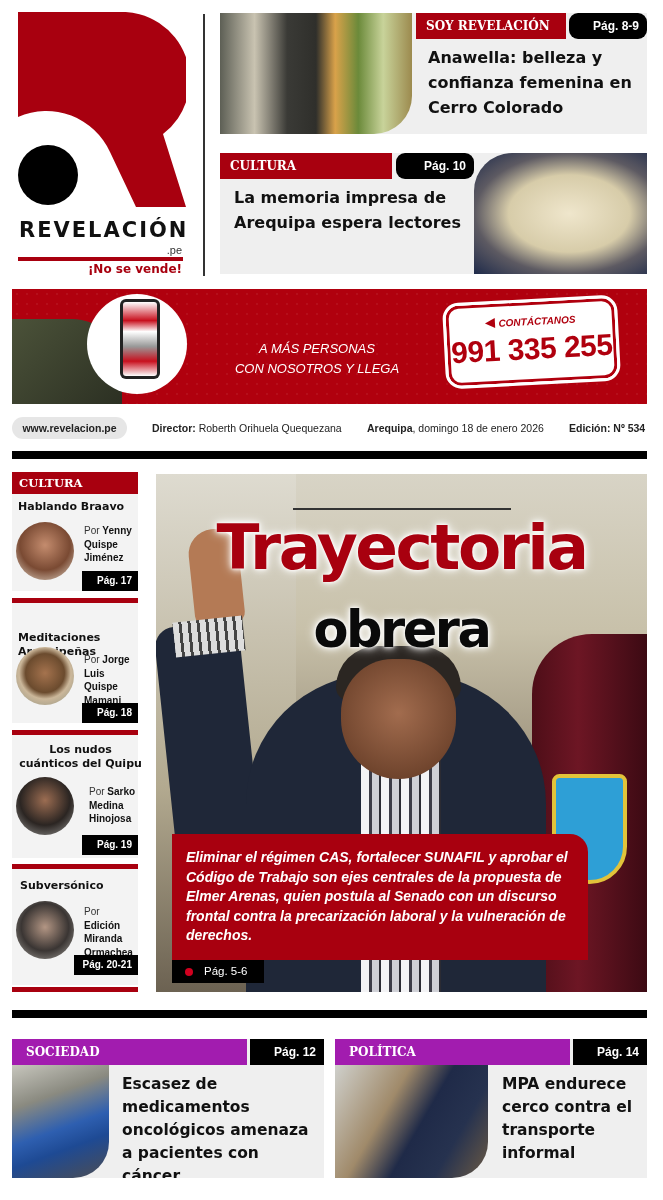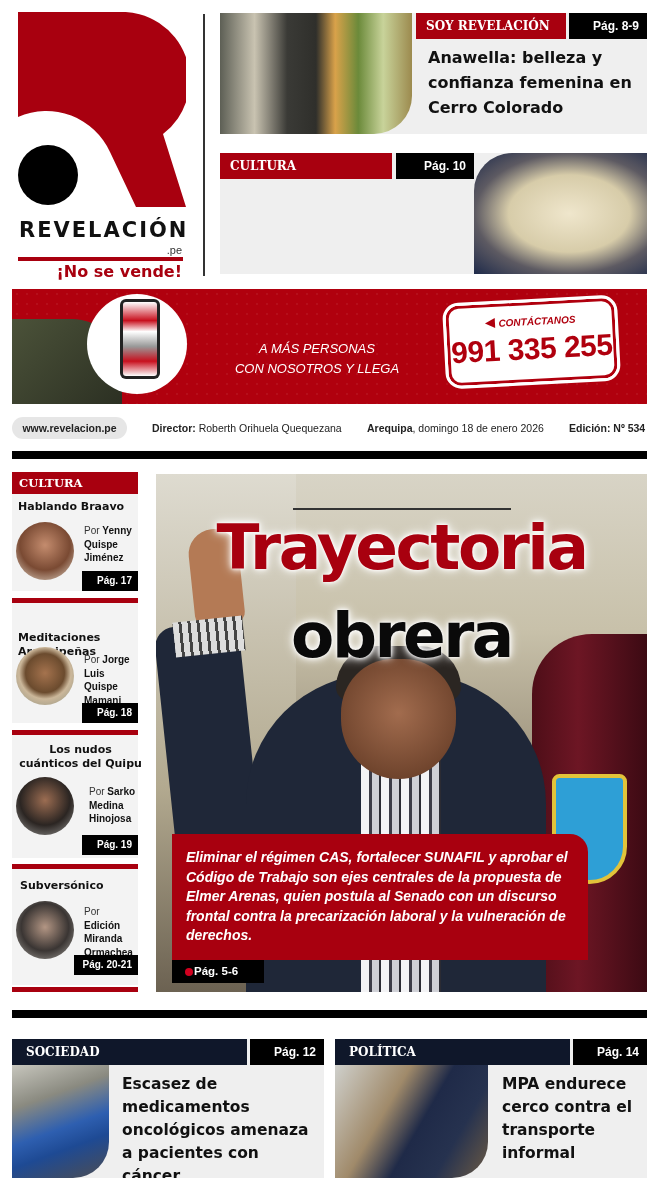--- a/index.html
+++ b/index.html
@@ -7,29 +7,29 @@
   body { position: relative; font-family: "Liberation Sans", sans-serif; color: #111; }
 
   .abs { position: absolute; }
 
   
   .logo { left: 18px; top: 12px; width: 170px; height: 265px; }
   .logo-r { position: absolute; left: 0; top: 0; width: 168px; height: 195px; }
   .logo-name { position: absolute; left: 1px; top: 206px; font-family: "DejaVu Sans", sans-serif; font-weight: bold; font-size: 21px; letter-spacing: 2px; color: #111; }
   .logo-pe { position: absolute; right: 6px; top: 232px; font-size: 11px; color: #333; }
   .logo-line { position: absolute; left: 0; top: 245px; width: 165px; height: 4px; background: #a8000f; }
-  .logo-slogan { position: absolute; right: 6px; top: 250px; font-family: "DejaVu Sans", sans-serif; font-weight: bold; font-size: 16px; color: #a8000f; }
+  .logo-slogan { position: absolute; right: 6px; top: 250px; font-family: "DejaVu Sans", sans-serif; font-weight: bold; font-size: 12px; color: #a8000f; }
   .vrule { left: 203px; top: 14px; width: 2px; height: 262px; background: #333; }
 
   
   .top-story { background: #efefef; overflow: hidden; }
   .ts1 { left: 220px; top: 13px; width: 427px; height: 121px; }
   .ts2 { left: 220px; top: 153px; width: 427px; height: 121px; }
   .cat-bar { position: absolute; height: 26px; background: #a8000f; color: #fff; font-family: "DejaVu Serif", serif; font-weight: bold; font-size: 12px; line-height: 26px; padding-left: 10px; }
-  .pag-bar { position: absolute; height: 26px; background: #000; color: #fff; font-weight: bold; font-size: 12px; line-height: 26px; text-align: right; padding-right: 8px; font-family: "Liberation Sans", sans-serif; }
+  .pag-bar { position: absolute; height: 26px; background: #000; color: #fff; font-weight: bold; font-size: 12px; line-height: 26px; text-align: right; padding-right: 8px; font-family: "Liberation Sans", sans-serif; border-radius: 9px; }
   .ts-headline { position: absolute; font-family: "DejaVu Sans", sans-serif; font-weight: bold; font-size: 16px; line-height: 25px; color: #111; }
 
   .photo { position: absolute; overflow: hidden; }
   .photo-anawella { left: 0; top: 0; width: 192px; height: 121px; border-bottom-right-radius: 38px;
     background: linear-gradient(90deg, #5d5f55 0%, #c9c3b1 18%, #3a3a36 35%, #2f2f2b 50%, #d9a24a 60%, #6b8a3a 72%, #c8d39a 85%, #9c8a4e 100%); }
   .photo-book { left: 254px; top: 0; width: 173px; height: 121px; border-top-left-radius: 38px;
     background: radial-gradient(ellipse at 55% 50%, #efe6cc 0%, #d7cca9 45%, #5d5a62 70%, #1e2a4a 100%); }
 
   
   .ad { left: 12px; top: 289px; width: 635px; height: 115px; background: #b0000e; overflow: hidden; }
@@ -73,31 +73,31 @@
   .main-shirt { position: absolute; left: 205px; top: 270px; width: 80px; height: 260px; background: repeating-linear-gradient(90deg, #f3f3f5 0 8px, #3d3d48 8px 11px, #cfd0d6 11px 18px, #2b2b33 18px 20px); }
   .main-face { position: absolute; left: 185px; top: 185px; width: 115px; height: 120px; border-radius: 45% 45% 50% 50%; background: radial-gradient(circle at 50% 45%, #a26c4e, #6e432c 75%); }
   .main-hair { position: absolute; left: 180px; top: 172px; width: 125px; height: 55px; border-radius: 60px 60px 20px 20px; background: #2b2622; }
   .main-arm { position: absolute; left: 10px; top: 150px; width: 85px; height: 250px; background: #1f2738; border-radius: 20px; transform: rotate(-6deg); }
   .main-cuff { position: absolute; left: 18px; top: 145px; width: 70px; height: 35px; background: repeating-linear-gradient(90deg, #ddd 0 6px, #444 6px 9px); transform: rotate(-6deg); }
   .main-hand { position: absolute; left: 35px; top: 55px; width: 50px; height: 95px; background: #b47a55; border-radius: 25px 25px 10px 10px; transform: rotate(-6deg); }
 
   .kicker { position: absolute; left: 0; width: 100%; top: 12px; text-align: center; font-family: "DejaVu Serif", serif; font-weight: bold; font-size: 14px; color: #111; }
   .kicker-line { position: absolute; left: 137px; top: 34px; width: 218px; height: 2px; background: #333; }
   .h1-red { position: absolute; left: 0; width: 100%; top: 36px; text-align: center; font-family: "DejaVu Sans", sans-serif; font-weight: bold; font-size: 63px; line-height: 76px; letter-spacing: -2.5px; color: #a8000f; text-shadow: 0 0 12px #fff, 0 0 6px #fff, 0 0 3px #fff; }
-  .h1-black { position: absolute; left: 0; width: 100%; top: 124px; text-align: center; font-family: "DejaVu Sans", sans-serif; font-weight: bold; font-size: 63px; line-height: 76px; letter-spacing: -2.5px; color: #0a0a0a; text-shadow: 0 0 12px #fff, 0 0 6px #fff, 0 0 3px #fff; }
+  .h1-black { position: absolute; left: 0; width: 100%; top: 118px; text-align: center; font-family: "DejaVu Sans", sans-serif; font-weight: bold; font-size: 51px; line-height: 76px; letter-spacing: -2.5px; color: #0a0a0a; text-shadow: 0 0 12px #fff, 0 0 6px #fff, 0 0 3px #fff; }
 
   .summary { position: absolute; left: 16px; top: 360px; width: 416px; height: 126px; background: #a8000f; border-top-right-radius: 18px; padding: 14px 12px 0 14px; color: #fff; font-weight: bold; font-style: italic; font-size: 14px; line-height: 19.5px; font-family: "Liberation Sans", sans-serif; }
-  .main-pag { position: absolute; left: 16px; top: 486px; width: 92px; height: 23px; background: #000; color: #fff; font-weight: bold; font-size: 11.5px; line-height: 23px; padding-left: 22px; }
+  .main-pag { position: absolute; left: 16px; top: 486px; width: 92px; height: 23px; background: #000; color: #fff; font-weight: normal; font-size: 11.5px; line-height: 23px; padding-left: 32px; }
   .red-dot { position: absolute; left: 13px; top: 8px; width: 8px; height: 8px; border-radius: 50%; background: #d1001f; }
 
   
   .bottom-story { position: absolute; top: 1039px; width: 312px; height: 139px; background: #efefef; overflow: hidden; }
   .bs1 { left: 12px; }
   .bs2 { left: 335px; }
-  .bs-cat { position: absolute; left: 0; top: 0; width: 235px; height: 26px; background: #0f172a; color: #fff; font-family: "DejaVu Serif", serif; font-weight: bold; font-size: 12px; line-height: 26px; padding-left: 14px; }
+  .bs-cat { position: absolute; left: 0; top: 0; width: 235px; height: 26px; background: #a21caf; color: #fff; font-family: "DejaVu Serif", serif; font-weight: bold; font-size: 12px; line-height: 26px; padding-left: 14px; }
   .bs-pag { position: absolute; left: 238px; top: 0; width: 74px; height: 26px; background: #000; color: #fff; font-weight: bold; font-size: 12px; line-height: 26px; text-align: right; padding-right: 8px; }
   .bs-photo { position: absolute; left: 0; top: 26px; width: 97px; height: 113px; border-bottom-right-radius: 36px; }
   .bs-photo-2 { width: 153px; }
   .bs-headline { position: absolute; top: 34px; font-family: "DejaVu Sans", sans-serif; font-weight: bold; font-size: 15.5px; line-height: 23px; color: #111; }
 </style>
 </head>
 <body>
 
 <div class="abs logo">
   <svg class="logo-r" viewBox="0 0 168 195">
@@ -115,20 +115,21 @@
   <div class="photo photo-anawella"></div>
   <div class="cat-bar" style="left:196px; top:0; width:150px;">SOY REVELACIÓN</div>
   <div class="pag-bar" style="left:349px; top:0; width:78px;">Pág. 8-9</div>
   <div class="ts-headline" style="left:208px; top:32px; width:215px;">Anawella: belleza y confianza femenina en Cerro Colorado</div>
 </div>
 
 <div class="abs top-story ts2">
   <div class="cat-bar" style="left:0; top:0; width:172px;">CULTURA</div>
   <div class="pag-bar" style="left:176px; top:0; width:78px;">Pág. 10</div>
   <div class="photo photo-book"></div>
+  <div class="ts-headline" style="left:14px; top:32px; width:235px;">La memoria impresa de Arequipa espera lectores</div>
 </div>
 
 <div class="abs ad">
   <div class="ad-dots"></div>
   <div class="ad-person"></div>
   <div class="ad-circle"></div>
   <div class="ad-phone">
       <div class="ad-phone-screen"></div>
     </div>
   <div class="ad-sub">

